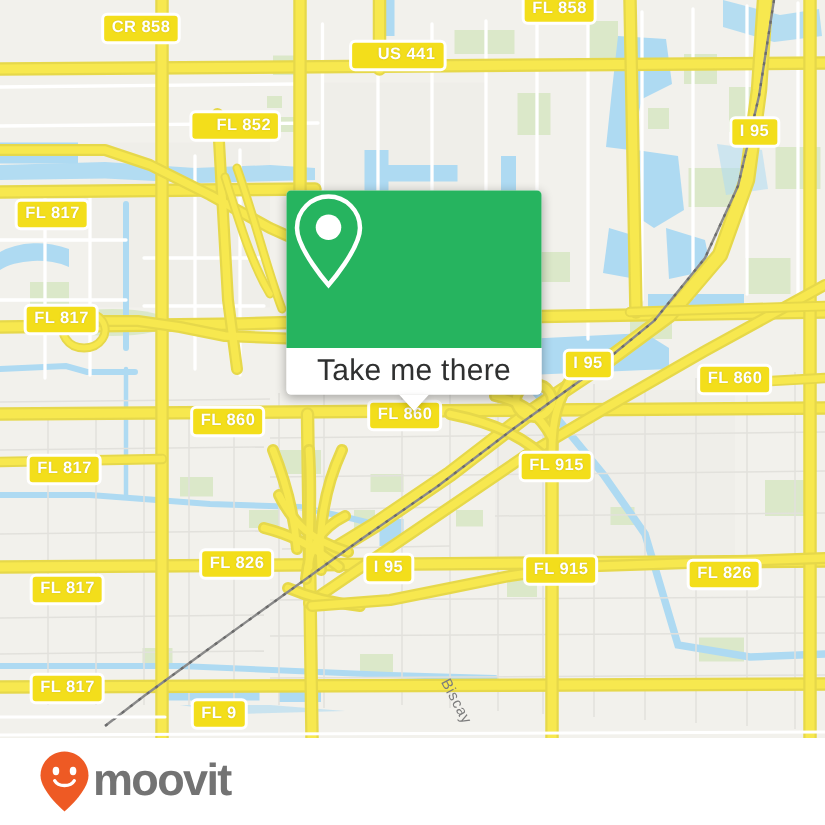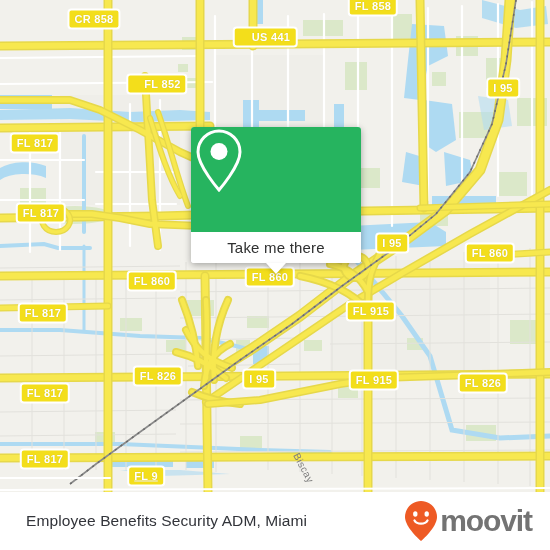--- a/index.html
+++ b/index.html
@@ -76,21 +76,21 @@
     display: flex; align-items: center; justify-content: center;
   }
   .card-body {
     height: 31px;
     display: flex; align-items: center; justify-content: center;
     background: #fff;
     border-radius: 0 0 3px 3px;
     position: relative;
   }
   .card-body .label {
-    font-size: 15px;
+    font-size: 20px;
     color: #2f3030;
     letter-spacing: .2px;
   }
   .card-tail {
     position: absolute;
     left: 50%; top: 100%;
     width: 0; height: 0;
     margin-left: -10px;
     border-left: 10px solid transparent;
     border-right: 10px solid transparent;
@@ -413,42 +413,41 @@
     <div class="shield" style="left:490px; top:253px;">FL 860</div>
     <div class="shield" style="left:392px; top:243px;">I 95</div>
     <div class="shield" style="left:43px;  top:313px;">FL 817</div>
     <div class="shield" style="left:371px; top:311px;">FL 915</div>
     <div class="shield" style="left:158px; top:376px;">FL 826</div>
     <div class="shield" style="left:259px; top:379px;">I 95</div>
     <div class="shield" style="left:374px; top:380px;">FL 915</div>
     <div class="shield" style="left:483px; top:383px;">FL 826</div>
     <div class="shield" style="left:45px;  top:393px;">FL 817</div>
     <div class="shield" style="left:45px;  top:459px;">FL 817</div>
-    <div class="shield" style="left:146px; top:476px;text-decoration:underline;">FL 9</div>
+    <div class="shield" style="left:146px; top:476px;">FL 9</div>
 
     <div class="streetname" style="left:296px; top:448px; transform: rotate(62deg);">Biscay</div>
 
 
     <div class="card">
       <div class="card-head">
         <svg width="56" height="68" viewBox="0 0 56 68">
           <path d="M28 4 C16.4 4 7 13.4 7 25 C7 39 28 63 28 63 C28 63 49 39 49 25 C49 13.4 39.6 4 28 4 Z" fill="none" stroke="#ffffff" stroke-width="3"></path>
           <circle cx="28" cy="24.5" r="8.5" fill="#ffffff"></circle>
         </svg>
       </div>
       <div class="card-body">
         <span class="label">Take me there</span>
         <span class="card-tail"></span>
       </div>
     </div>
 
   </div>
 
   <div class="footer">
-    <div class="footer-title">Employee Benefits Security ADM, Miami</div>
     <div class="brand">
       <svg width="34" height="42" viewBox="0 0 34 42">
         <path d="M17 1 C8.2 1 1 8.2 1 17 C1 27.5 17 41 17 41 C17 41 33 27.5 33 17 C33 8.2 25.8 1 17 1 Z" fill="#EE5A24"></path>
         <ellipse cx="11.3" cy="14" rx="2.2" ry="2.8" fill="#ffffff"></ellipse>
         <ellipse cx="22.7" cy="14" rx="2.2" ry="2.8" fill="#ffffff"></ellipse>
         <path d="M10.5 20.5 C13 24.8 21 24.8 23.5 20.5" fill="none" stroke="#ffffff" stroke-width="2.3" stroke-linecap="round"></path>
       </svg>
       <span class="brand-name">moovit</span>
     </div>
   </div>

